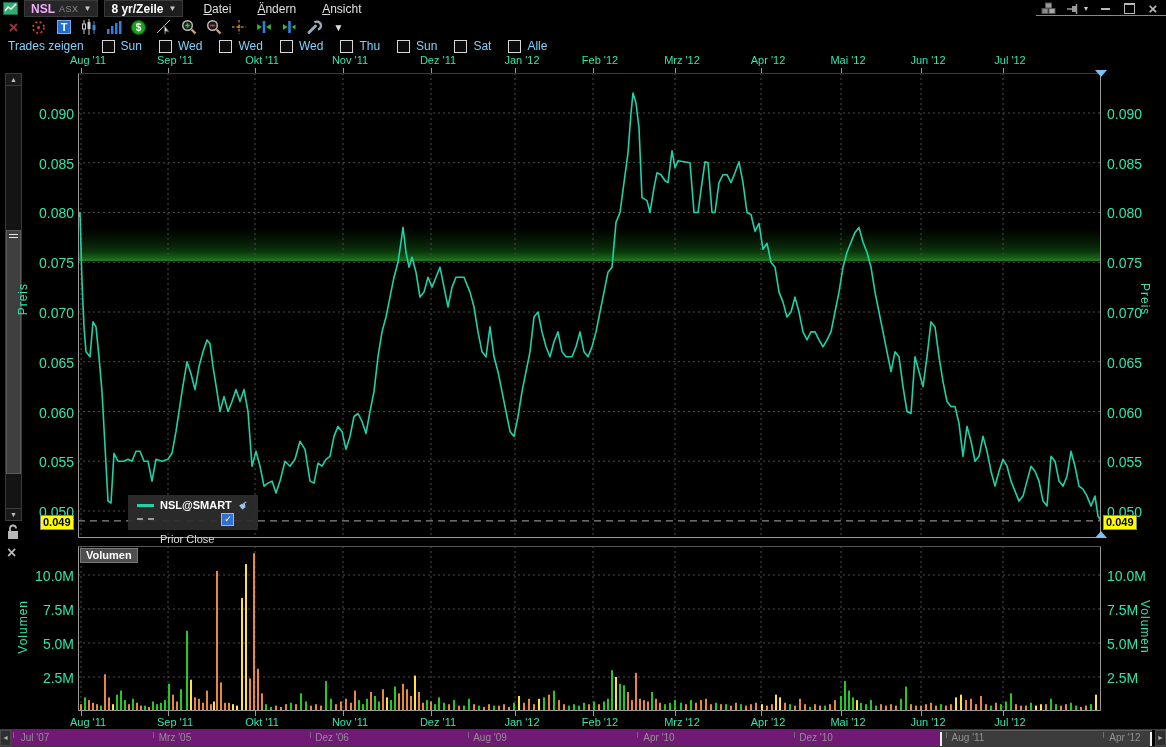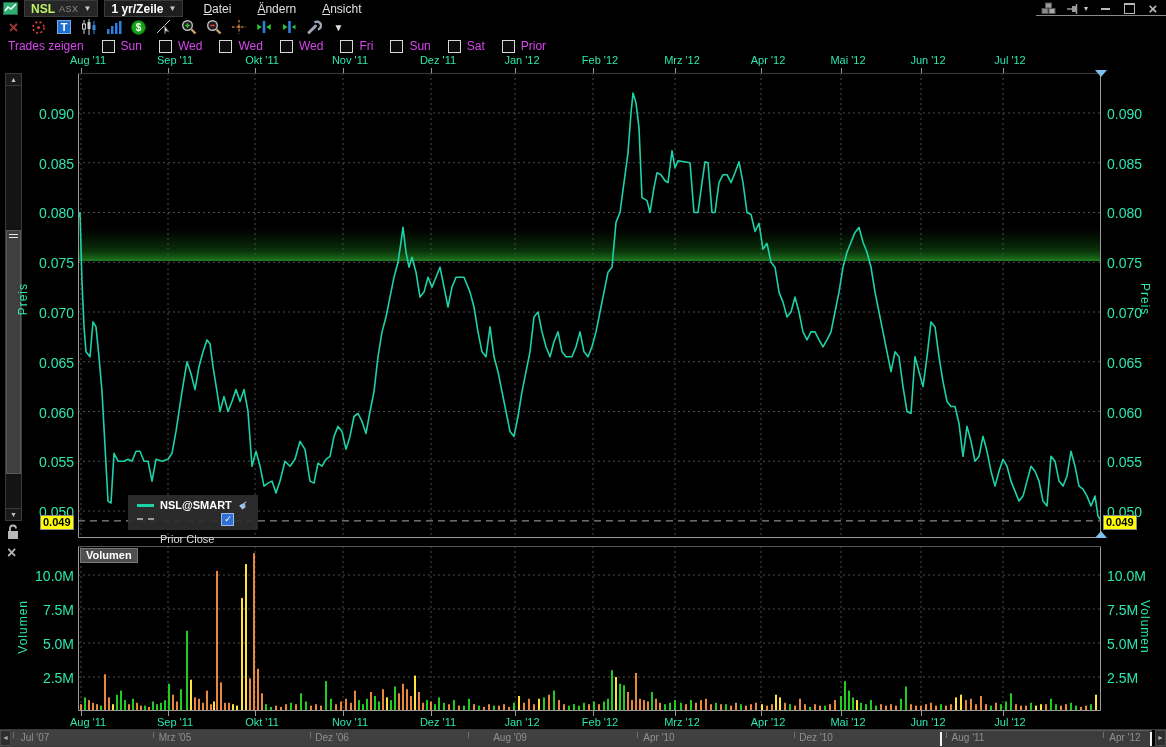--- a/index.html
+++ b/index.html
@@ -2,37 +2,37 @@
 <html><head>
 <meta charset="utf-8">
 <style>
   html,body{margin:0;padding:0;background:#000;}
   #screen{position:relative;width:1166px;height:747px;background:#000;overflow:hidden;
           font-family:"Liberation Sans",sans-serif;color:#e8e8e8;-webkit-font-smoothing:antialiased;}
   
   #titlebar{position:absolute;left:0;top:0;width:1166px;height:17px;background:#000;display:flex;align-items:center;font-size:12px;}
   .app-icon{width:15px;height:13px;margin:0 6px 0 3px;}
   .tb-btn{display:flex;align-items:center;background:#262626;border:1px solid #3a3a3a;height:15px;padding:0 6px;margin-right:6px;cursor:default;}
-  .sym{font-weight:bold;color:#bef264;}
+  .sym{font-weight:bold;color:#f0abfc;}
   .exch{font-size:9px;color:#8a8a8a;margin-left:4px;letter-spacing:.5px;}
   .caret{font-size:8px;color:#c8c8c8;margin-left:5px;}
   #menus{display:flex;gap:26px;margin-left:14px;}
   .menu-item{color:#e0e0e0;cursor:default;}
   .menu-item u{text-decoration:underline;}
   #titlebar-right{margin-left:auto;display:flex;align-items:center;gap:10px;padding-right:6px;}
   .winbtn{color:#b8b8b8;display:flex;align-items:center;justify-content:center;width:14px;height:13px;}
   .min-glyph{width:9px;height:2px;background:#b8b8b8;}
   .max-glyph{width:9px;height:8px;border:1px solid #b8b8b8;border-top-width:2px;}
   .close-glyph{font-size:15px;font-weight:bold;line-height:10px;color:#b8b8b8;}
   #titlebar-sep{position:absolute;left:1036px;top:15px;width:130px;height:1px;background:#8a8a8a;}
   
   #toolbar{position:absolute;left:0;top:18px;width:1166px;height:18px;display:flex;align-items:center;gap:8px;padding-left:5px;}
   .ticon{width:17px;height:16px;display:flex;align-items:center;justify-content:center;}
   
-  #filters{position:absolute;left:0;top:36px;width:1166px;height:20px;display:flex;align-items:center;font-size:12px;color:#d946ef;}
+  #filters{position:absolute;left:0;top:36px;width:1166px;height:20px;display:flex;align-items:center;font-size:12px;color:#7dd3fc;}
   #filter-label{margin:0 18px 0 8px;}
   .day{display:flex;align-items:center;margin-right:17px;}
   .daybox{width:11px;height:11px;border:1px solid #d8d8d8;background:#0a0a0a;margin-right:6px;}
   
   .month-row{position:absolute;left:0;width:1166px;height:13px;font-size:11px;color:#2ee6ae;}
   .month-label{position:absolute;transform:translateX(-50%);white-space:nowrap;}
   .tick-row{position:absolute;left:0;width:1166px;height:5px;}
   .mtick{position:absolute;width:1px;height:5px;background:#9a9a9a;}
   
   #price-pane{position:absolute;left:78px;top:73px;width:1023px;height:465px;}
@@ -56,21 +56,21 @@
   .tri.down{border-top:7px solid #7ec0f0;}
   .tri.up{border-bottom:7px solid #7ec0f0;}
   
   .lstrip{position:absolute;left:5px;width:15px;background:#1a1a1a;border:1px solid #3a3a3a;color:#c0c0c0;font-size:7px;text-align:center;}
   #lthumb{position:absolute;left:6px;width:13px;background:#3f3f3f;border:1px solid #5a5a5a;}
   .grip{position:absolute;left:2px;width:9px;height:1px;background:#e8e8e8;}
   #lock-icon{position:absolute;left:6px;top:524px;}
   #pane-close{position:absolute;left:7px;top:544px;color:#b8b8b8;font-size:16px;font-weight:bold;}
   
   #nav-sep{position:absolute;left:0;top:729px;width:1166px;height:1px;background:#3a3a3a;}
-  #navigator{position:absolute;left:0;top:730px;width:948px;height:16px;background:#404040;}
+  #navigator{position:absolute;left:0;top:730px;width:948px;height:16px;background:#701a75;}
   .nav-arrow{position:absolute;top:0;width:11px;height:16px;background:#2e2e2e;border:1px solid #4a4a4a;color:#b0b0b0;font-size:7px;line-height:14px;text-align:center;box-sizing:border-box;}
   #nav-thumb{position:absolute;top:0;height:16px;background:#3c3c3c;border-top:1px solid #5c5c5c;box-sizing:border-box;}
   .nav-grip{position:absolute;top:1px;width:2px;height:14px;background:#f0f0f0;}
   .nav-label{position:absolute;transform:translateX(-50%);font-size:10px;color:#909090;line-height:16px;white-space:nowrap;z-index:2;}
   .nav-tick{position:absolute;top:2px;width:1px;height:6px;background:#707070;z-index:2;}
   #bottom-edge{position:absolute;left:0;top:746px;width:1166px;height:1px;background:#3a3a3a;}
 </style>
 </head>
 <body>
 
@@ -81,21 +81,21 @@
       <rect x="0" y="0" width="15" height="13" fill="#1b6b4f"></rect>
       <rect x="1" y="1" width="13" height="11" fill="#2fae6f"></rect>
       <polyline points="2,9 5,5 8,7 13,2" fill="none" stroke="#fff" stroke-width="1.5"></polyline>
     </svg>
     <div class="tb-btn">
       <span class="sym">NSL</span>
       <span class="exch">ASX</span>
       <span class="caret">▼</span>
     </div>
     <div class="tb-btn" style="background:#1e1e1e;">
-      <span style="font-weight:bold;color:#fff;">1 yr/Zeile</span>
+      <span style="font-weight:bold;color:#fff;">8 yr/Zeile</span>
       <span class="caret">▼</span>
     </div>
     <div id="menus">
         <span class="menu-item"><u>D</u>atei</span>
         <span class="menu-item"><u>Ä</u>ndern</span>
         <span class="menu-item"><u>A</u>nsicht</span>
       </div>
     <div id="titlebar-right">
       <svg width="15" height="13" viewBox="0 0 15 13">
         <rect x="4.5" y="1" width="6" height="5" fill="#9a9a9a" stroke="#555"></rect>
@@ -227,33 +227,33 @@
       <span class="day">
         <span class="daybox"></span>
         <span>Wed</span>
       </span>
       <span class="day">
         <span class="daybox"></span>
         <span>Wed</span>
       </span>
       <span class="day">
         <span class="daybox"></span>
-        <span>Fri</span>
+        <span>Thu</span>
       </span>
       <span class="day">
         <span class="daybox"></span>
         <span>Sun</span>
       </span>
       <span class="day">
         <span class="daybox"></span>
         <span>Sat</span>
       </span>
       <span class="day">
         <span class="daybox"></span>
-        <span>Prior</span>
+        <span>Alle</span>
       </span>
     </div>
 
   <div class="month-row" id="axis-top" style="top:54px;">
       <span class="month-label" style="left: 88px;">Aug '11</span>
       <span class="month-label" style="left: 175px;">Sep '11</span>
       <span class="month-label" style="left: 262px;">Okt '11</span>
       <span class="month-label" style="left: 350px;">Nov '11</span>
       <span class="month-label" style="left: 438px;">Dez '11</span>
       <span class="month-label" style="left: 522px;">Jan '12</span>
@@ -663,21 +663,21 @@
     </div>
     <div class="nav-arrow" style="left:0;">◄</div>
     <div class="nav-arrow" style="left:1155px;">►</div>
   <span class="nav-tick" style="left: 13px;"></span>
       <span class="nav-label" style="left: 35px;">Jul '07</span>
       <span class="nav-tick" style="left: 153px;"></span>
       <span class="nav-label" style="left: 175px;">Mrz '05</span>
       <span class="nav-tick" style="left: 310px;"></span>
       <span class="nav-label" style="left: 332px;">Dez '06</span>
       <span class="nav-tick" style="left: 468px;"></span>
-      <span class="nav-label" style="left: 510px;">Aug '09</span>
+      <span class="nav-label" style="left: 490px;">Aug '09</span>
       <span class="nav-tick" style="left: 637px;"></span>
       <span class="nav-label" style="left: 659px;">Apr '10</span>
       <span class="nav-tick" style="left: 794px;"></span>
       <span class="nav-label" style="left: 816px;">Dez '10</span>
       <span class="nav-tick" style="left: 946px;"></span>
       <span class="nav-label" style="left: 968px;">Aug '11</span>
       <span class="nav-tick" style="left: 1103px;"></span>
       <span class="nav-label" style="left: 1125px;">Apr '12</span>
     </div>
   <div id="bottom-edge"></div>

